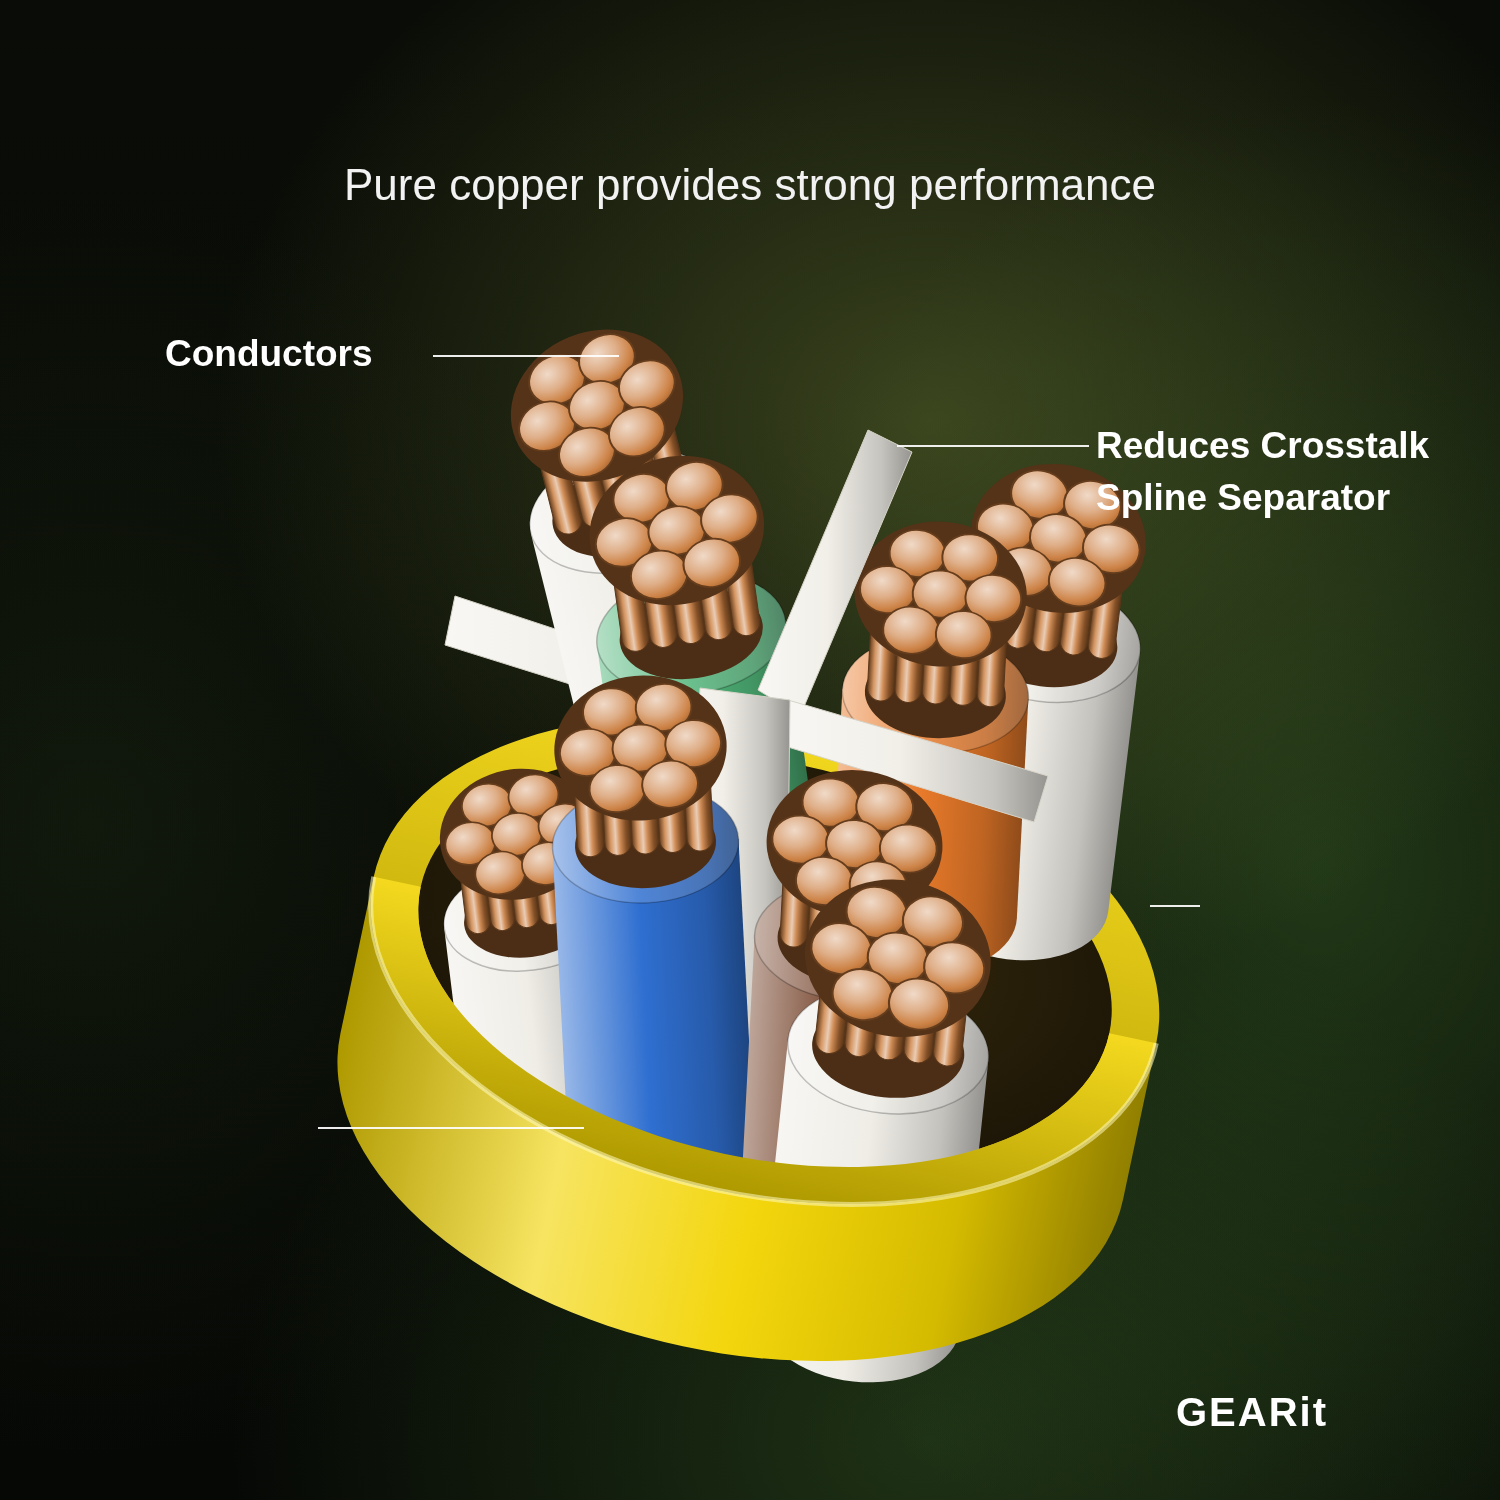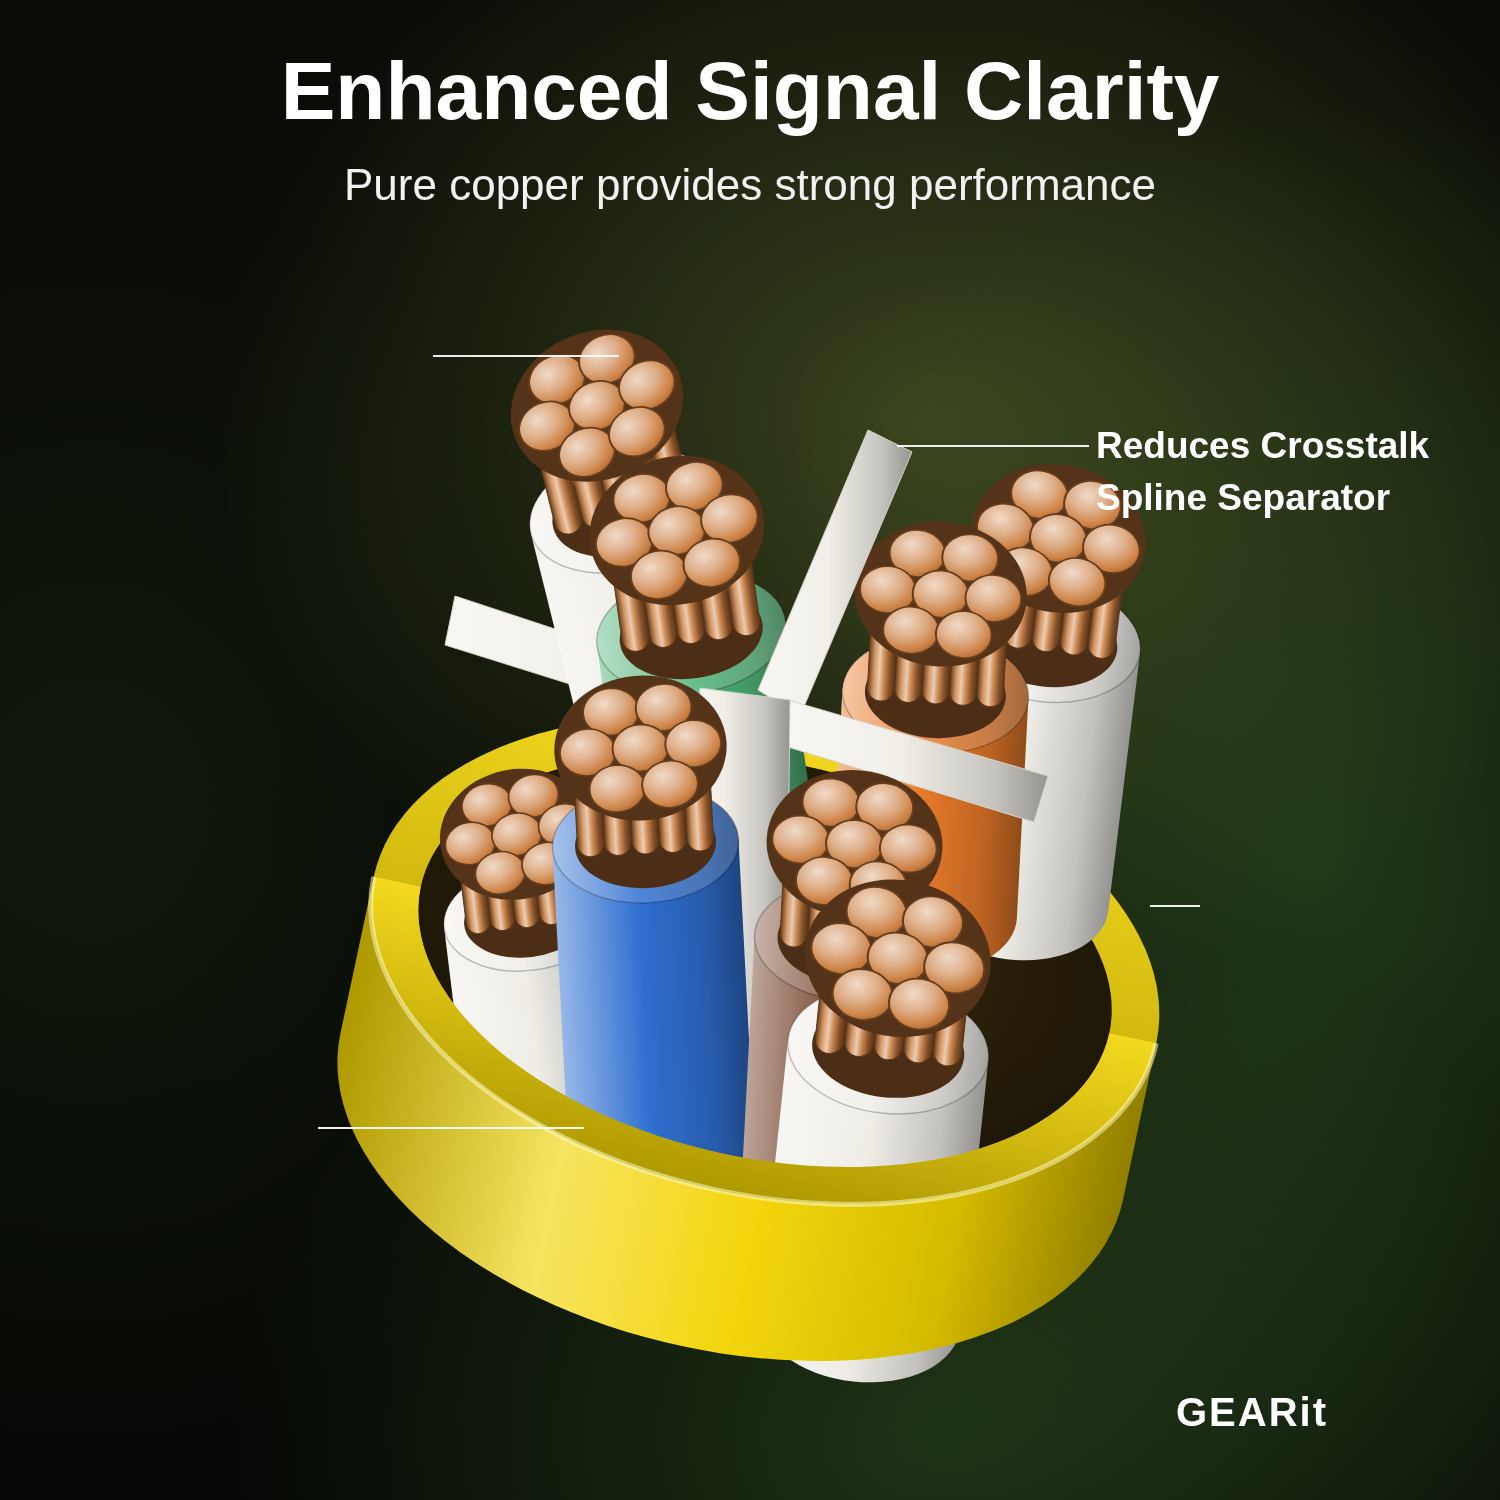--- a/index.html
+++ b/index.html
@@ -40,21 +40,20 @@
     position:absolute;left:1176px;top:1390px;
     font-size:40px;font-weight:700;letter-spacing:2px;color:#fff;
   }
   svg.illu{position:absolute;left:0;top:0;}
 </style>
 </head>
 <body>
 
 <div class="stage">
 
-  <div class="title">Enhanced Signal Clarity</div>
   <div class="subtitle">Pure copper provides strong performance</div>
 
   <svg class="illu" width="1500" height="1500" viewBox="0 0 1500 1500">
     <defs id="dyn-defs">
       <radialGradient id="interiorG" cx="0.5" cy="0.45" r="0.75">
         <stop offset="0%" stop-color="#3a2d0e"></stop>
         <stop offset="60%" stop-color="#221a08"></stop>
         <stop offset="100%" stop-color="#120d04"></stop>
       </radialGradient>
     <linearGradient id="g-pair_white" x1="0" y1="0" x2="1" y2="0">
@@ -315,20 +314,21 @@
       <path d="M 365 960 A 400 235 0 0 0 1165 960" fill="none" stroke="rgba(255,250,190,0.55)" stroke-width="5"></path>
     </g>
   </svg>
 
   <div class="callout-line" id="line-bare"></div>
   <div class="callout-line" id="line-spline"></div>
   <div class="callout-line" id="line-pvc"></div>
   <div class="callout-line" id="line-twisted"></div>
 
   <div class="callout" id="callout-bare">
+    <span>Conductors</span>
   </div>
   <div class="callout" id="callout-spline">
     <span>Reduces Crosstalk</span>
     <span>Spline Separator</span>
   </div>
   <div class="callout" id="callout-pvc">
   </div>
 
   <div class="brand">GEARit</div>
 </div>

